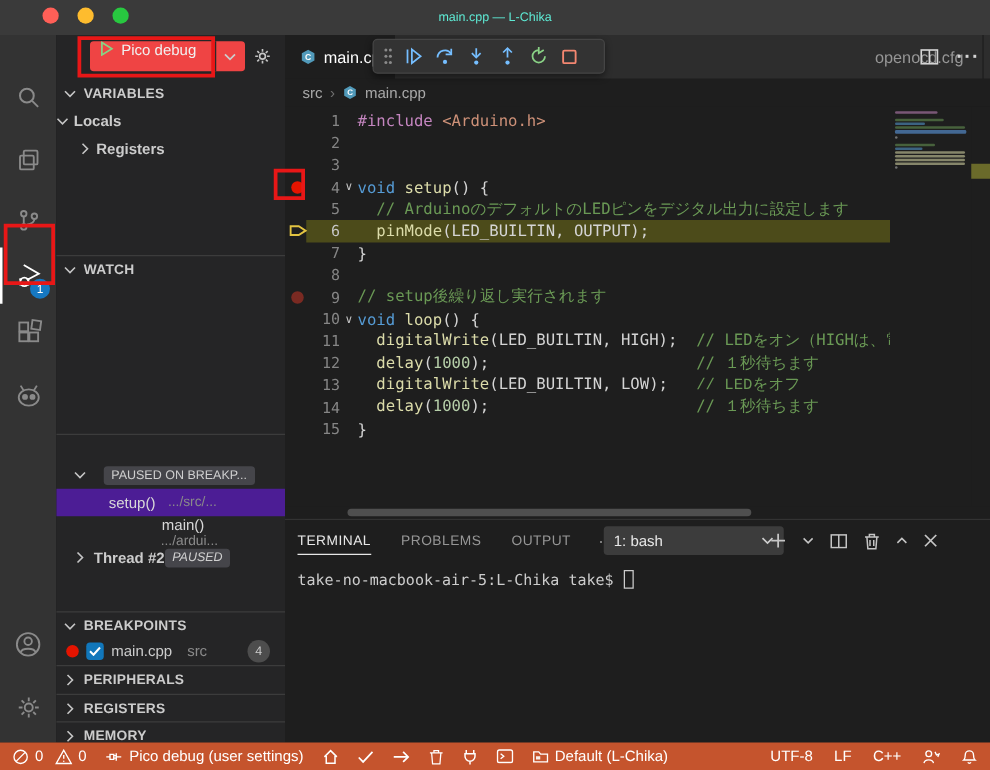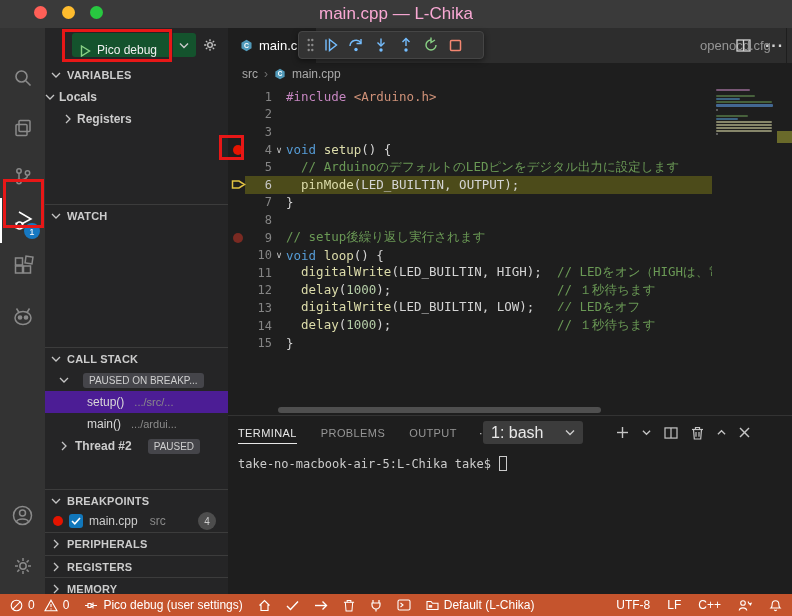--- a/index.html
+++ b/index.html
@@ -3,41 +3,41 @@
 <meta charset="utf-8">
 <style>
   * { margin:0; padding:0; box-sizing:border-box; }
   html,body { width:792px; height:616px; overflow:hidden; background:#1e1e1e;
     font-family:"Liberation Sans","DejaVu Sans",sans-serif; }
   svg { display:block; }
 
   
   #titlebar { position:absolute; left:0; top:0; width:792px; height:28px; background:#3a3a3a;
     display:flex; align-items:center; justify-content:center; }
-  #titlebar .title { color:#f9a8d4; font-size:17px; }
+  #titlebar .title { color:#5eead4; font-size:10px; }
   .tl { position:absolute; top:6px; width:13px; height:13px; border-radius:50%; }
   .tl.red{ left:34px; background:#ff5f57; } .tl.yel{ left:62px; background:#febc2e; }
   .tl.grn{ left:90px; background:#28c840; }
 
   
   #activitybar { position:absolute; left:0; top:28px; width:45px; height:566px; background:#333333; }
   .ab-item { position:absolute; left:0; width:45px; height:45px; display:flex; align-items:center; justify-content:center; color:#8a8a8a; }
   .ab-item.active { color:#ffffff; border-left:2px solid #ffffff; }
   .ab-badge { position:absolute; right:5px; bottom:4px; min-width:16px; height:16px; border-radius:50%;
     background:#1678c2; color:#fff; font-size:9.5px; display:flex; align-items:center; justify-content:center; }
 
   
   #sidebar { position:absolute; left:45px; top:28px; width:183px; height:566px; background:#252526; overflow:hidden; }
   .sb-row { position:absolute; left:0; width:183px; height:22px; display:flex; align-items:center; color:#cccccc; font-size:12px; }
   .sb-head { font-weight:bold; font-size:11px; letter-spacing:.2px; }
   .sb-head .chev { margin:0 6px 0 6px; }
   .chev { width:10px; height:10px; display:inline-flex; align-items:center; justify-content:center; color:#c5c5c5; flex:0 0 auto; }
   .sb-divider { position:absolute; left:0; width:183px; height:1px; background:#3c3c3c; }
-  #dbg-dropdown { position:absolute; left:27px; top:5px; width:124px; height:24px; background:#14532d; border-radius:3px;
-    display:flex; align-items:flex-end; color:#f0f0f0; font-size:12px; }
+  #dbg-dropdown { position:absolute; left:27px; top:5px; width:124px; height:24px; background:#ef4444; border-radius:3px;
+    display:flex; align-items:flex-start; color:#f0f0f0; font-size:12px; }
   #dbg-dropdown .play { margin:0 6px 0 8px; }
   #dbg-dropdown .dd-chev { margin-left:auto; padding:0 7px 0 6px; border-left:1px solid #2a2a2a; height:100%; display:flex; align-items:center; }
   #dbg-gear { position:absolute; left:157px; top:9px; color:#c5c5c5; }
   .badge { background:#45454a; color:#cfcfcf; font-size:10px; border-radius:3px; padding:2px 6px; white-space:nowrap; }
   .round-badge { background:#4d4d4d; color:#cccccc; font-size:10px; border-radius:9px; min-width:18px; height:18px;
     display:flex; align-items:center; justify-content:center; }
   .frame-row .fname { color:#d8d8d8; }
   .frame-row .fpath { color:#8a8a8a; margin-left:10px; font-size:11px; }
   .sel { background:#4c1d95; }
   .cbx { width:14px; height:14px; background:#1177bb; border-radius:3px; display:flex; align-items:center; justify-content:center; margin:0 6px 0 6px; }
@@ -75,22 +75,22 @@
   #hscroll .thumb { position:absolute; left:50px; top:2px; width:323px; height:6px; background:#4f4f4f; border-radius:3px; }
 
   
   #panel { position:absolute; left:0; top:387px; width:564px; height:179px; background:#1e1e1e; border-top:1px solid #333333; }
   #panel-header { position:absolute; left:0; top:0; width:564px; height:33px; display:flex; align-items:center; }
   .ptab { font-size:11px; letter-spacing:.4px; color:#969696; margin-left:24px; height:33px; display:flex; align-items:center; position:relative; }
   .ptab:first-child { margin-left:10px; }
   .ptab.active { color:#e7e7e7; }
   .ptab.active::after { content:""; position:absolute; left:0; right:0; bottom:5px; height:1px; background:#e7e7e7; }
   #ptab-more { color:#c5c5c5; margin-left:22px; font-size:12px; letter-spacing:1px; }
-  #shell-select { position:absolute; left:255px; top:5px; width:100px; height:23px; background:#3c3c3c; border-radius:3px;
-    color:#e8e8e8; font-size:16px; display:flex; align-items:center; padding:0 8px; }
+  #shell-select { position:absolute; left:255px; top:5px; width:144px; height:23px; background:#3c3c3c; border-radius:3px;
+    color:#e8e8e8; font-size:12px; display:flex; align-items:center; padding:0 8px; }
   #shell-select .chev { margin-left:auto; }
   #panel-actions { position:absolute; left:388px; top:0; height:33px; display:flex; align-items:center; gap:13px; color:#c5c5c5; }
   #term-line { position:absolute; left:10px; top:40px; color:#cccccc; font-family:"DejaVu Sans Mono",monospace; font-size:12px;
     display:flex; align-items:center; }
   #term-cursor { display:inline-block; width:8px; height:15px; border:1px solid #cccccc; margin-left:8px; }
 
   
   #statusbar { position:absolute; left:0; top:594px; width:792px; height:22px; background:#c5542d; color:#ffffff;
     font-size:12px; display:flex; align-items:center; padding:0 10px; }
   .sb-left { display:flex; align-items:center; gap:15px; }
@@ -225,52 +225,44 @@
     <span class="chev">
         <svg width="10" height="8" viewBox="0 0 10 8" fill="none" stroke="currentColor" stroke-width="1.3">
           <polyline points="1,2 5,6 9,2"></polyline>
         </svg>
       </span>
     <span>WATCH</span>
   </div>
 
   <div class="sb-divider" style="top:319px"></div>
 
-  <div class="sb-row sb-head" style="top:320px">
-    <span class="chev">
-        <svg width="10" height="8" viewBox="0 0 10 8" fill="none" stroke="currentColor" stroke-width="1.3">
-          <polyline points="1,2 5,6 9,2"></polyline>
-        </svg>
-      </span>
-    <span>CALL STACK</span>
-  </div>
   <div class="sb-row" style="top:341px; padding-left:14px;">
     <span class="chev">
         <svg width="10" height="8" viewBox="0 0 10 8" fill="none" stroke="currentColor" stroke-width="1.3">
           <polyline points="1,2 5,6 9,2"></polyline>
         </svg>
       </span>
     <span class="badge" style="margin-left:14px">PAUSED ON BREAKP...</span>
   </div>
   <div class="sb-row sel frame-row" style="top:363px; padding-left:42px;">
     <span class="fname">setup()</span>
     <span class="fpath">.../src/...</span>
   </div>
-  <div class="sb-row frame-row" style="top:385px; padding-left:42px;">
+  <div class="sb-row frame-row" style="top:385px; padding-left:20px;flex-direction:column;">
     <span class="fname">main()</span>
     <span class="fpath">.../ardui...</span>
   </div>
   <div class="sb-row" style="top:407px; padding-left:14px; font-weight:bold;">
     <span class="chev">
         <svg width="8" height="10" viewBox="0 0 8 10" fill="none" stroke="currentColor" stroke-width="1.3">
           <polyline points="2,1 6,5 2,9"></polyline>
         </svg>
       </span>
     <span style="margin-left:6px">Thread #2</span>
-    <span class="badge" style="margin-left:16px; font-weight:normal;">PAUSED</span>
+    <span class="badge" style="font-weight:normal;font-style:italic;">PAUSED</span>
   </div>
 
   <div class="sb-divider" style="top:461px"></div>
 
   <div class="sb-row sb-head" style="top:462px">
     <span class="chev">
         <svg width="10" height="8" viewBox="0 0 10 8" fill="none" stroke="currentColor" stroke-width="1.3">
           <polyline points="1,2 5,6 9,2"></polyline>
         </svg>
       </span>

